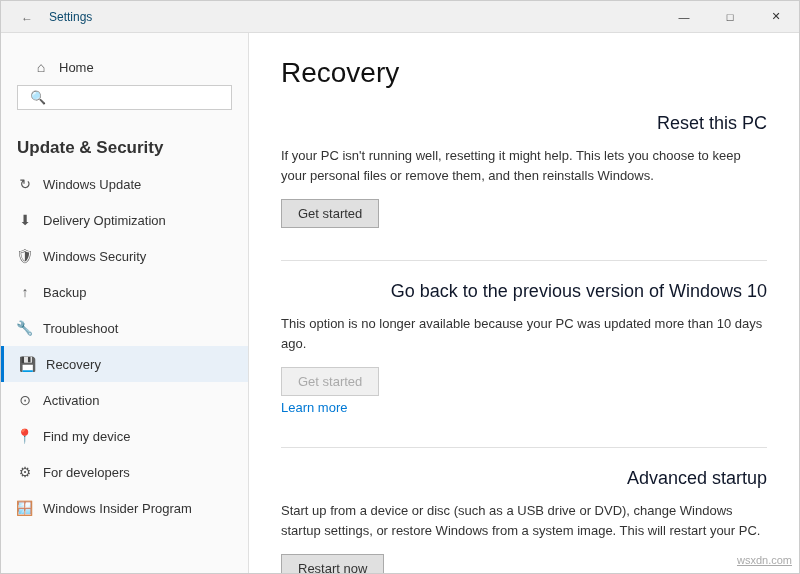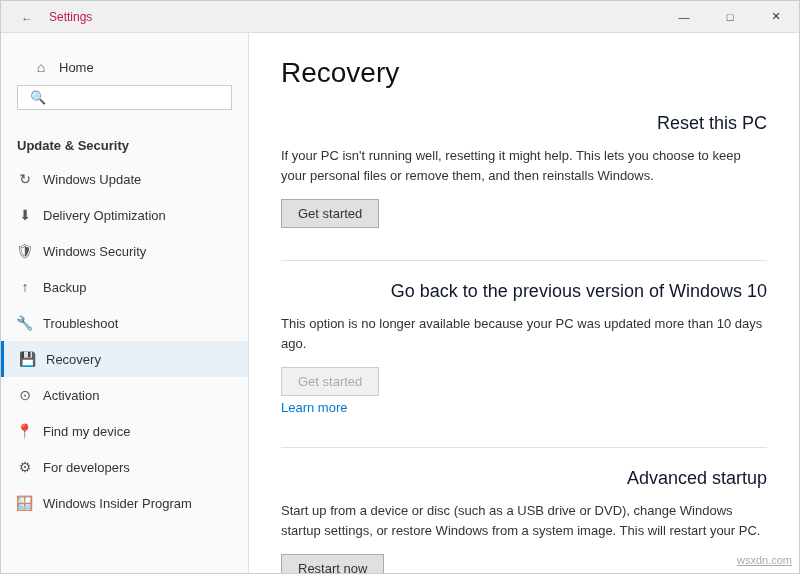--- a/index.html
+++ b/index.html
@@ -40,21 +40,21 @@
       display: flex;
       align-items: center;
       justify-content: center;
       cursor: pointer;
       border-radius: 3px;
       color: #666;
       font-size: 12px;
     }
     .titlebar-title {
       font-size: 12px;
-      color: #be185d;
+      color: #0c4a6e;
     }
     .titlebar-controls {
       display: flex;
       height: 32px;
     }
     .titlebar-btn {
       width: 46px;
       height: 32px;
       display: flex;
       align-items: center;
@@ -95,21 +95,21 @@
       width: 100%;
       background: transparent;
       color: #333;
     }
     .sidebar-search-icon {
       color: #666;
       font-size: 13px;
       margin-left: 4px;
     }
     .sidebar-section-title {
-      font-size: 13px;
+      font-size: 17px;
       font-weight: 600;
       color: #333;
       padding: 8px 16px 8px 16px;
     }
     .sidebar-item {
       display: flex;
       align-items: center;
       padding: 10px 16px;
       cursor: pointer;
       gap: 10px;

